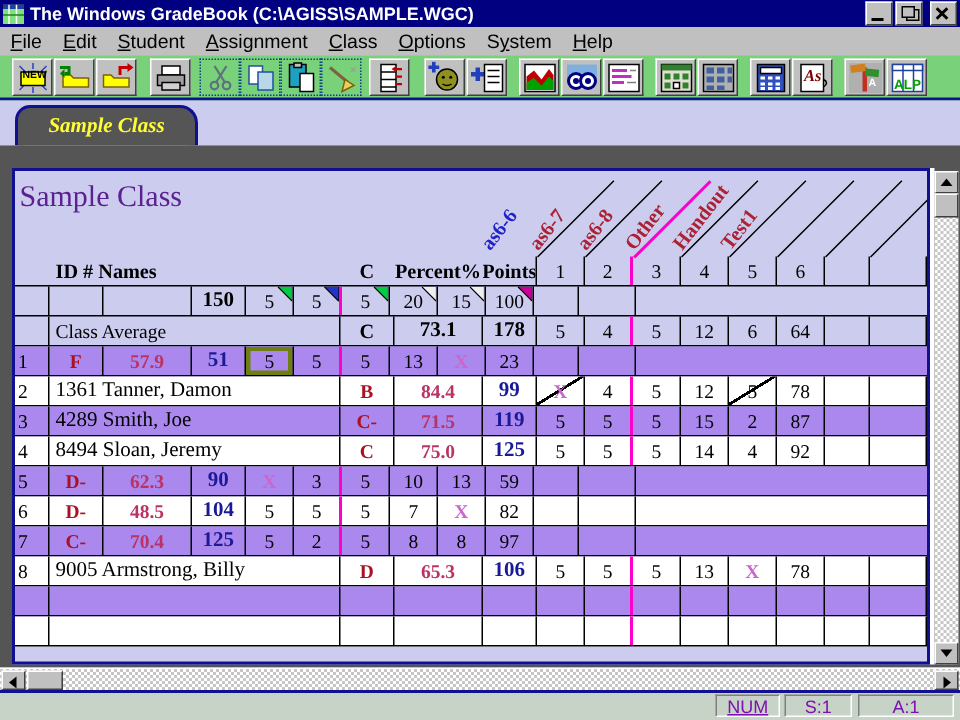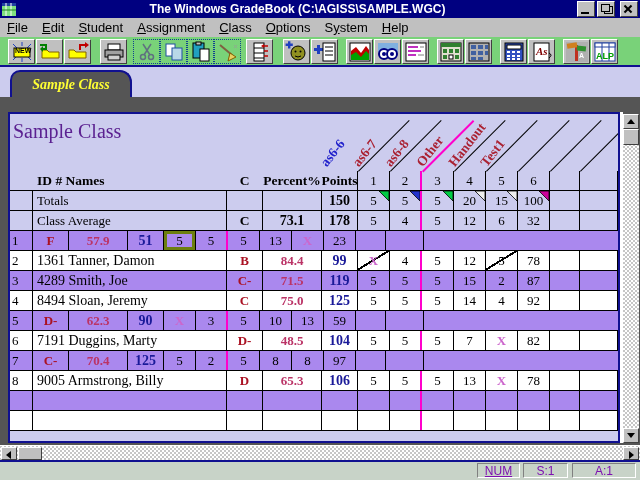--- a/index.html
+++ b/index.html
@@ -1,17 +1,17 @@
 <!DOCTYPE html>
 <html><head>
 <meta charset="utf-8">
 <style>
   html,body{margin:0;padding:0;}
   .screen{position:relative;width:640px;height:480px;overflow:hidden;background:#86efac;
-          font-family:"Liberation Sans","DejaVu Sans",sans-serif;text-align:center;-webkit-font-smoothing:none;}
+          font-family:"Liberation Sans","DejaVu Sans",sans-serif;-webkit-font-smoothing:none;}
 
   
   .titlebar{position:absolute;left:0;top:0;width:640px;height:18px;background:#000080;
             display:flex;align-items:center;padding:0 2px;box-sizing:border-box;}
   .app-icon{width:14px;height:13px;margin-right:4px;flex:none;}
   .title-text{color:#fff;font-weight:bold;font-size:12px;white-space:nowrap;flex:1;}
   .winbtn{width:16px;height:14px;background:#c0c0c0;border:1px solid;border-color:#fff #404040 #404040 #fff;
           margin-left:2px;position:relative;flex:none;}
   .winbtn.gap{margin-left:5px;}
   .g-min{position:absolute;left:3px;bottom:2px;width:8px;height:2px;background:#000;}
@@ -408,23 +408,20 @@
                 <span>5</span>
               </div>
               <div class="cell" style="width: 32px;">
                 <span>6</span>
               </div>
               <div class="cell" style="width: 30px;"></div>
               <div class="cell" style="width: 38px;"></div>
             </div>
             <div class="trow">
               <div class="cell" style="width: 23px;"></div>
-              <div class="cell left" style="width: 194px;">
-                <span>Totals</span>
-              </div>
               <div class="cell" style="width: 36px;"></div>
               <div class="cell" style="width: 59px;"></div>
               <div class="cell" style="width: 36px;">
                 <span class="ptsblack">150</span>
               </div>
               <div class="cell" style="width: 32px;">
                 <span>5</span>
                 <svg class="corner" width="10" height="10">
                   <path d="M0 0 L10 0 L10 10 Z" fill="#00cc44" stroke="#000" stroke-width="0.8"></path>
                 </svg>
@@ -485,21 +482,21 @@
               <div class="cell" style="width: 32px;">
                 <span>5</span>
               </div>
               <div class="cell" style="width: 32px;">
                 <span>12</span>
               </div>
               <div class="cell" style="width: 32px;">
                 <span>6</span>
               </div>
               <div class="cell" style="width: 32px;">
-                <span>32</span>
+                <span>64</span>
               </div>
               <div class="cell" style="width: 30px;"></div>
               <div class="cell" style="width: 38px;"></div>
             </div>
             <div class="trow" style="background: rgb(170, 136, 238);">
               <div class="cell num" style="width: 23px;">
                 <span>1</span>
               </div>
               <div class="cell" style="width: 36px;">
                 <span class="grade">F</span>
@@ -672,23 +669,20 @@
               </div>
               <div class="cell" style="width: 32px;">
                 <span>59</span>
               </div>
               <div class="cell" style="width: 30px;"></div>
               <div class="cell" style="width: 38px;"></div>
             </div>
             <div class="trow" style="background: rgb(255, 255, 255);">
               <div class="cell num" style="width: 23px;">
                 <span>6</span>
-              </div>
-              <div class="cell left" style="width: 194px;">
-                <span class="name">7191 Duggins, Marty</span>
               </div>
               <div class="cell" style="width: 36px;">
                 <span class="grade">D-</span>
               </div>
               <div class="cell" style="width: 59px;">
                 <span class="pct">48.5</span>
               </div>
               <div class="cell" style="width: 36px;">
                 <span class="pts">104</span>
               </div>

